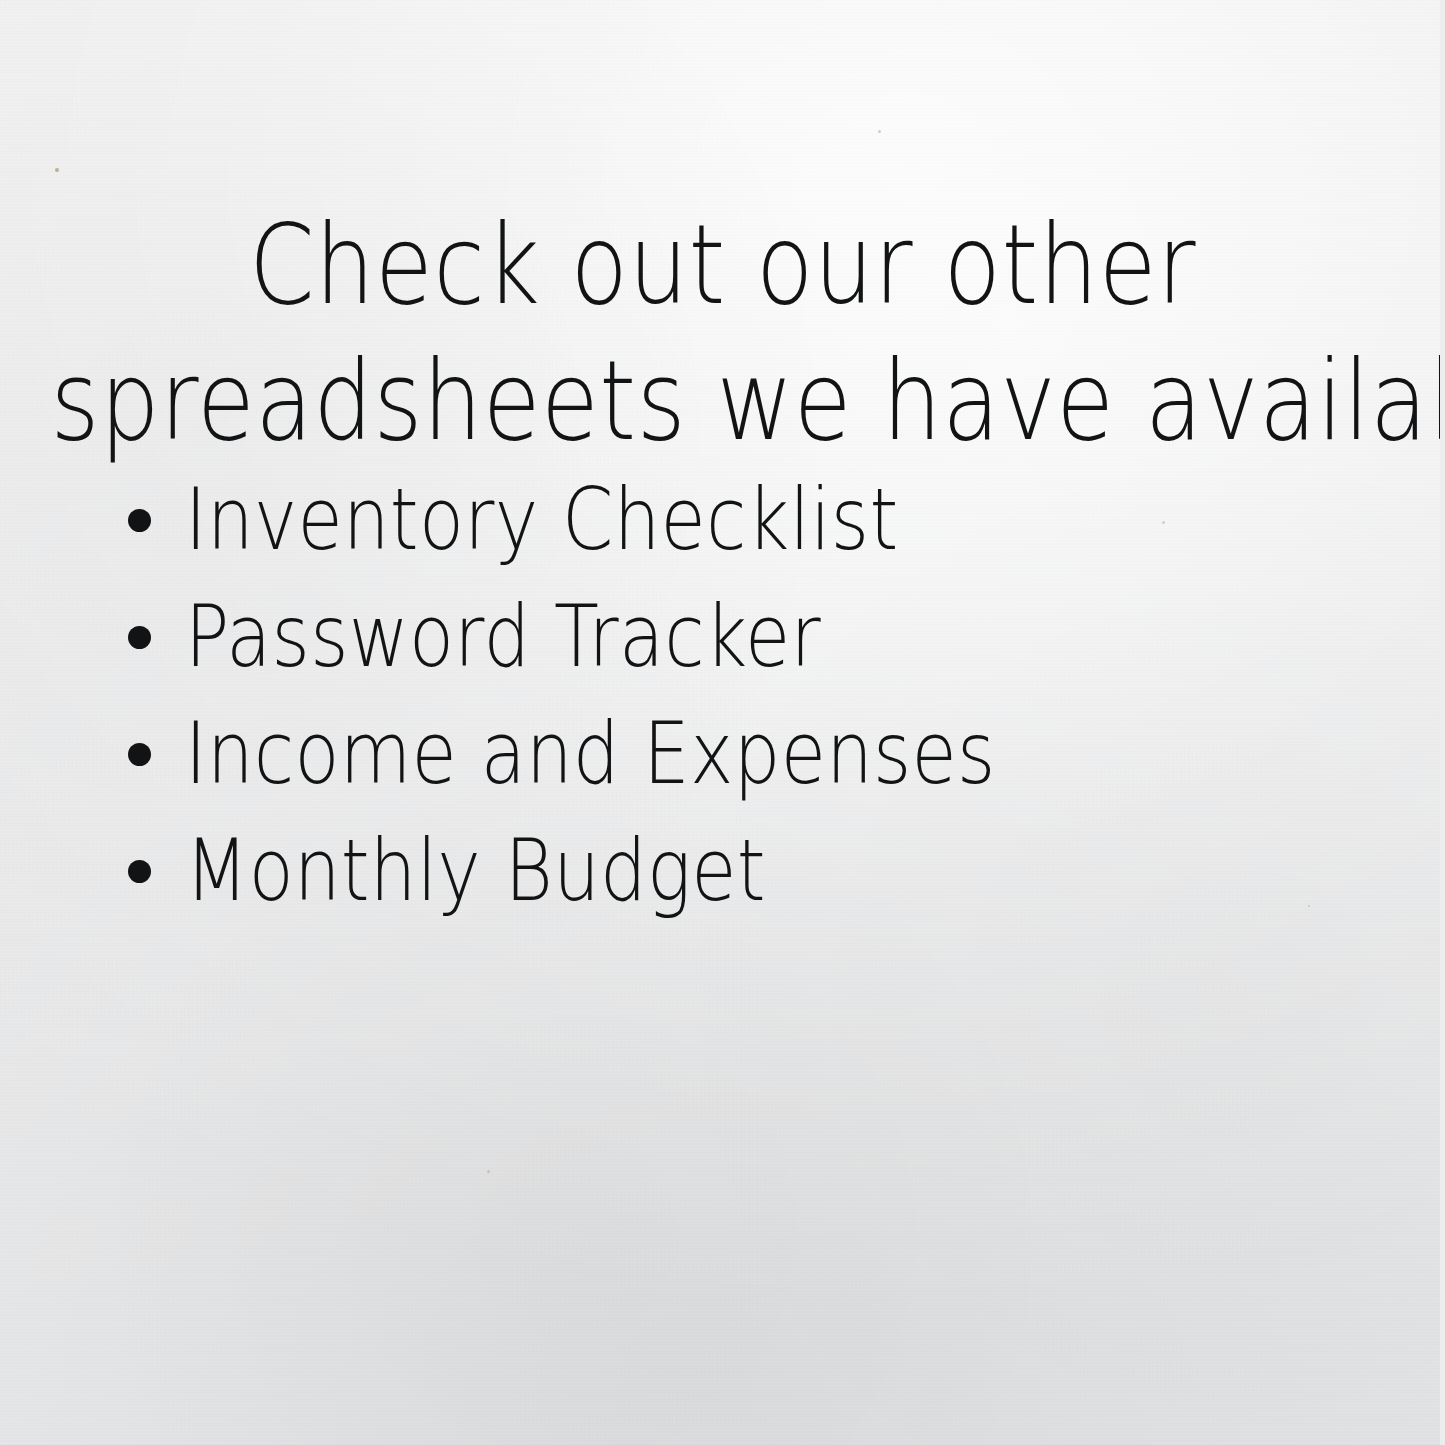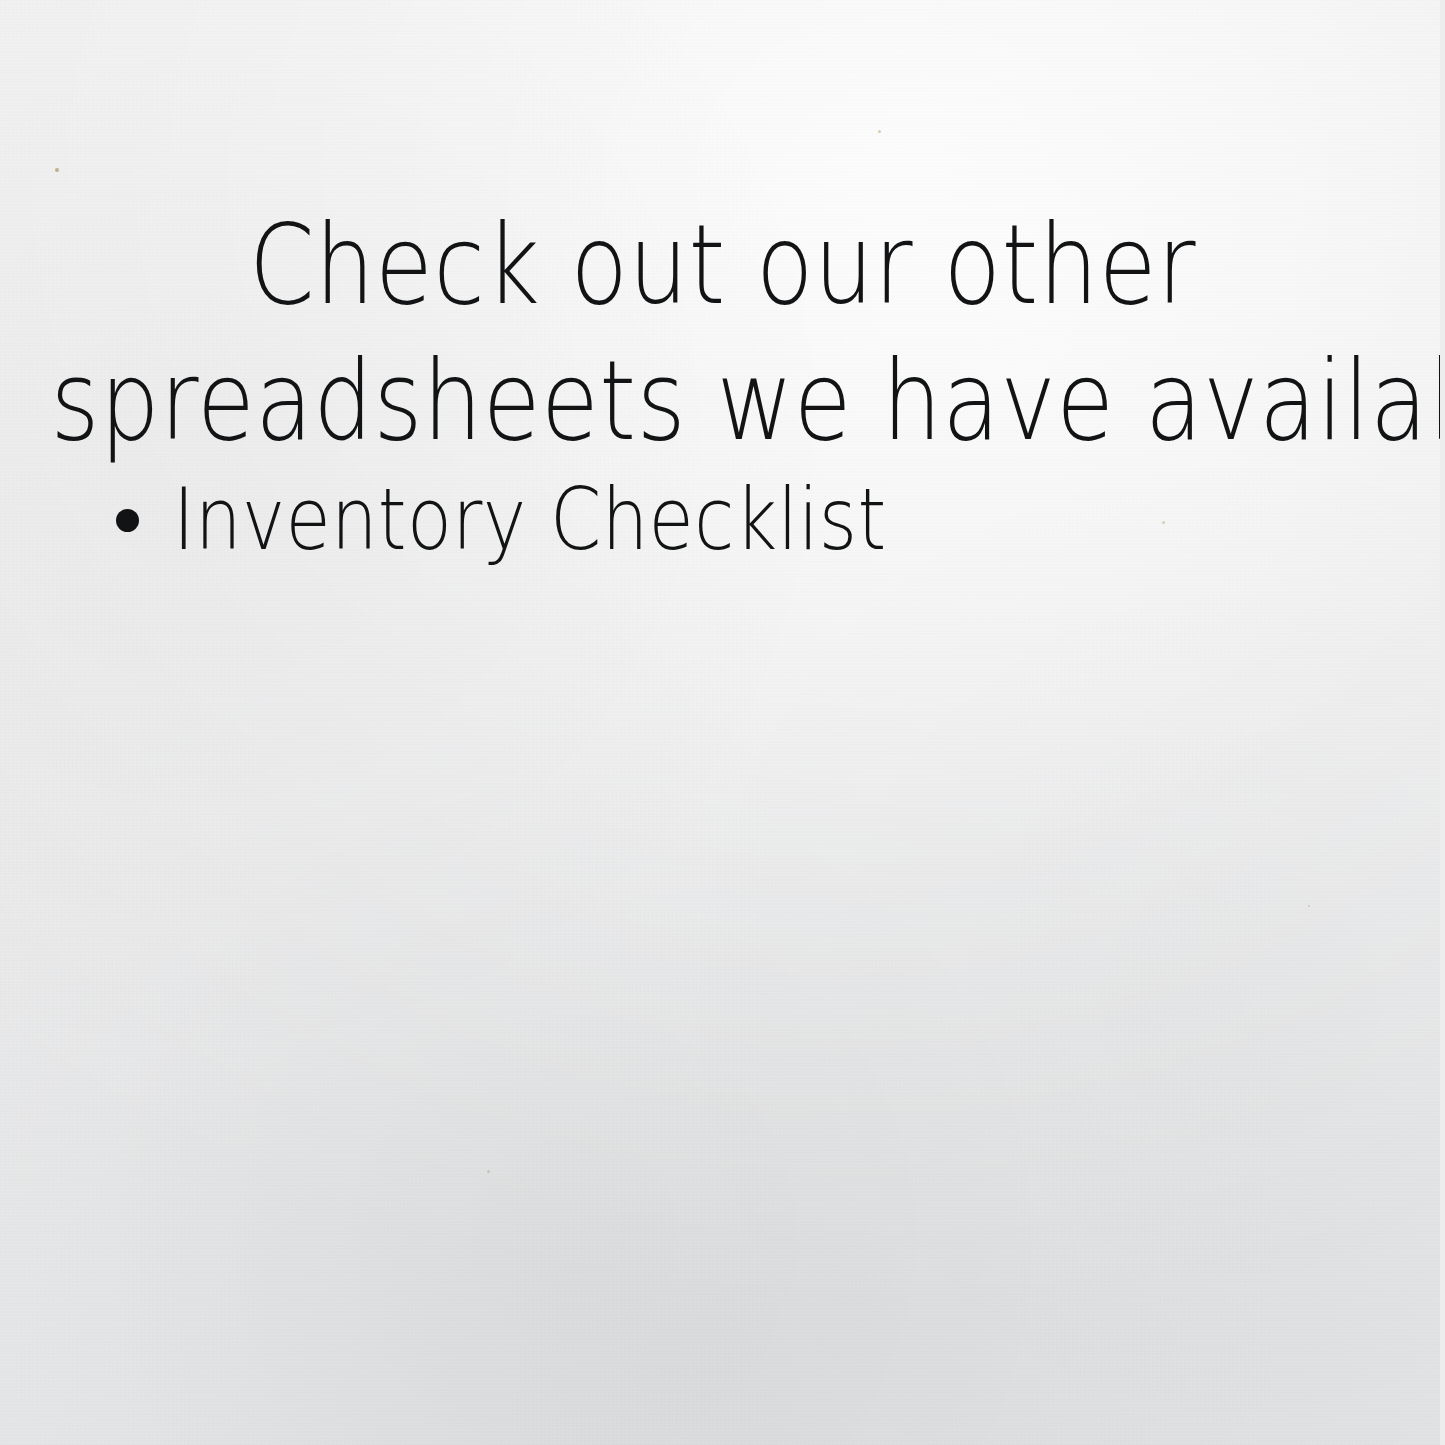--- a/index.html
+++ b/index.html
@@ -97,20 +97,21 @@
     padding: 0;
     list-style: none;
   }
 
   .product-item {
     position: relative;
     height: 117px;
     padding-left: 173px;
     display: flex;
     align-items: center;
+    margin-left: 12px;
   }
 
   .bullet-icon {
     position: absolute;
     left: 116px;
     top: 50%;
     width: 23px;
     height: 23px;
     margin-top: -12px;
     border-radius: 50%;
@@ -158,23 +159,35 @@
 
     <ul class="product-list">
 
       <li class="product-item">
         <span class="bullet-icon"></span>
         <span class="item-label">Inventory Checklist</span>
       </li>
 
 
 
+      <li class="product-item">
+        <span class="bullet-icon"></span>
+        <span class="item-label">Password Tracker</span>
+      </li>
 
 
+      <li class="product-item">
+        <span class="bullet-icon"></span>
+        <span class="item-label">Income and Expenses</span>
+      </li>
 
+      <li class="product-item">
+        <span class="bullet-icon"></span>
+        <span class="item-label">Monthly Budget</span>
+      </li>
 
     </ul>
 
   </div>
 
   <span class="speck s1"></span>
   <span class="speck s2"></span>
   <span class="speck s3"></span>
   <span class="speck s4"></span>
   <span class="speck s5"></span>

